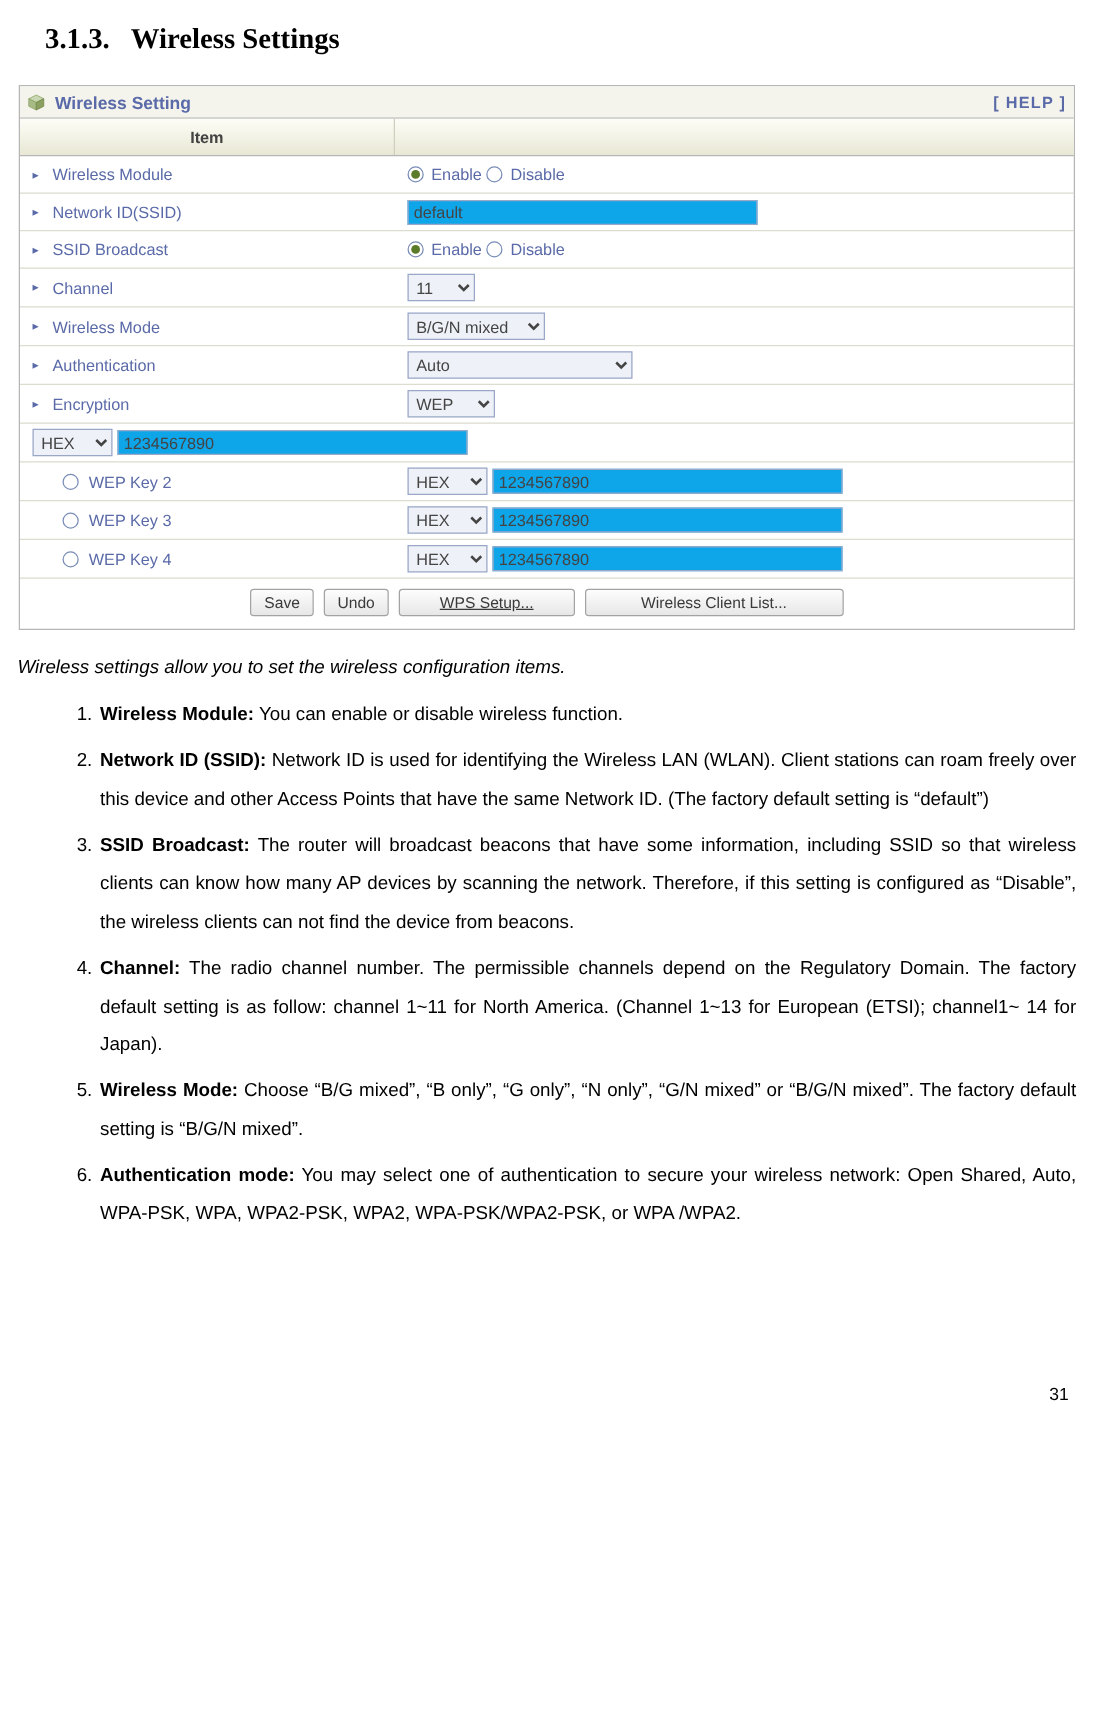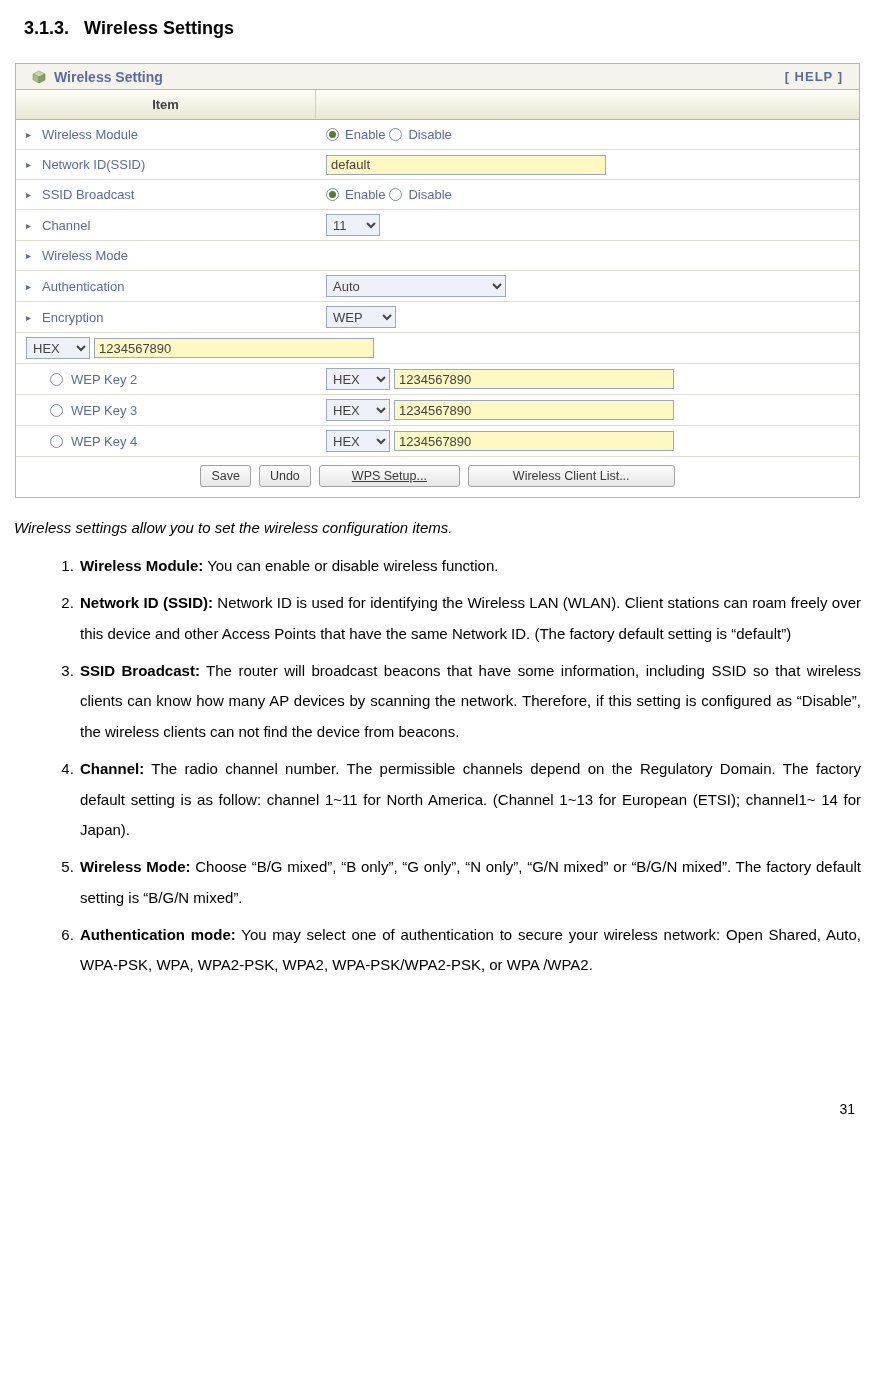--- a/index.html
+++ b/index.html
@@ -6,34 +6,35 @@
   body {
     font-family: Arial, Helvetica, sans-serif;
     margin: 0;
     padding: 18px 14px 30px 14px;
     background: #ffffff;
     font-size: 15px;
     color: #000;
     width: 875px;
   }
   .section-heading {
-    font-size: 18px;
+    font-size: 23px;
     font-weight: bold;
-    margin: 0 0 24px 10px;
+    margin: 0 0 24px 22px;
+    font-family: Liberation Serif, serif;
   }
   .panel {
     border: 1px solid #b6b6b6;
     width: 845px;
     margin: 0 auto;
     font-size: 13px;
   }
   .panel-title-bar {
     background: #f4f4ec;
     border-bottom: 1px solid #b6b6b6;
-    padding: 4px 16px;
+    padding: 4px 6px;
     display: flex;
     align-items: center;
     justify-content: space-between;
     height: 26px;
     gap: 26px;
   }
   .panel-title-left {
     display: flex;
     align-items: center;
     gap: 8px;
@@ -119,21 +120,21 @@
     left:2px;top:2px;width:7px;height:7px;
     background:#5b7a2a;
     border-radius:50%;
   }
   .txt-input {
     border:1px solid #9aa7c7;
     height:20px;
     padding:1px 4px;
     font-size:13px;
     color:#444;
-    background:#fef9c3;
+    background:#0ea5e9;
   }
   .sel {
     border:1px solid #9aa7c7;
     height:22px;
     font-size:13px;
     color:#444;
     background:#eef1f7;
     padding:0 2px;
   }
   .btn-bar {
@@ -252,20 +253,25 @@
         <option>11</option>
       </select>
     </div>
   </div>
 
   <div class="row">
     <div class="col-item">
         <span class="tri">▸</span>
         <span>Wireless Mode</span>
       </div>
+    <div class="col-setting">
+      <select class="sel" style="width:110px">
+        <option>B/G/N mixed</option>
+      </select>
+    </div>
   </div>
 
   <div class="row">
     <div class="col-item">
         <span class="tri">▸</span>
         <span>Authentication</span>
       </div>
     <div class="col-setting">
       <select class="sel" style="width:180px">
         <option>Auto</option>

